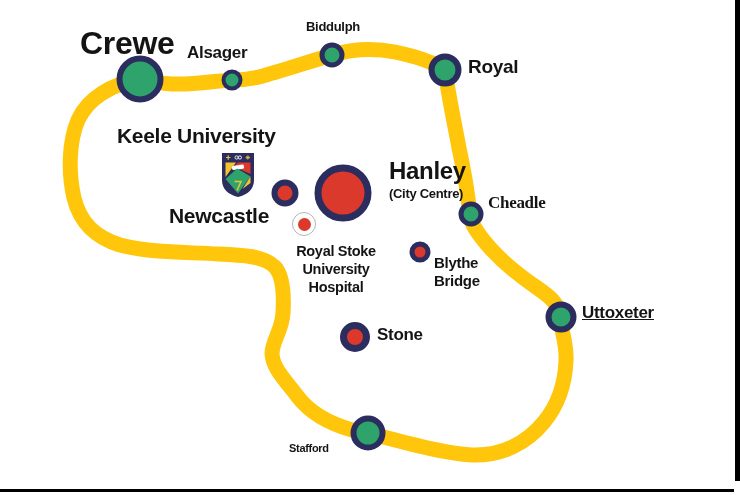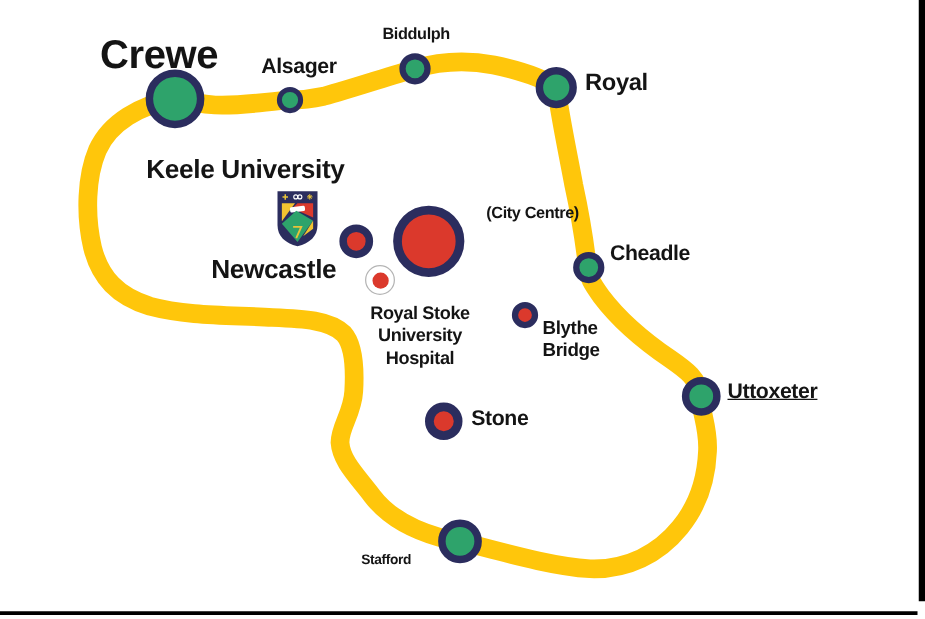--- a/index.html
+++ b/index.html
@@ -81,31 +81,32 @@
     <path d="M26.8,3.3 v4.4 M24.6,5.5 h4.4 M25.3,4 l3,3 M28.3,4 l-3,3" stroke="#E8C33A" stroke-width="0.8"></path>
     <polygon points="4.5,10.5 15,10.5 4.5,25" fill="#F2C431"></polygon>
     <polygon points="17,10.5 29.5,10.5 29.5,22 13,14.5" fill="#DB392C"></polygon>
     <rect x="11" y="13.2" width="12" height="4.2" rx="1.2" fill="#ffffff" transform="rotate(-8 17 15.3)"></rect>
     <polygon points="4.5,27 16,16.5 29.5,24.5 17,41.5" fill="#2EA36B"></polygon>
     <polygon points="29.5,24.5 29.5,31 21.5,37" fill="#F2C431"></polygon>
     <path d="M13.5,29.5 h6.5 l-4,9" fill="none" stroke="#E8C33A" stroke-width="1.5"></path>
   </svg>
 
   <div class="lbl" style="left:80px;top:27px;font-size:32px;">Crewe</div>
-  <div class="lbl" style="left:209px;top:44px;font-size:17px;">Alsager</div>
+  <div class="lbl" style="left:187px;top:44px;font-size:17px;">Alsager</div>
   <div class="lbl" style="left:306px;top:20px;font-size:13px;">Biddulph</div>
   <div class="lbl" style="left:468px;top:57px;font-size:19px;">Royal</div>
   <div class="lbl" style="left:169px;top:205px;font-size:21px;">Newcastle</div>
   <div class="lbl" style="left:117px;top:125px;font-size:21px;">Keele University</div>
 
   <div class="lbl" style="left:389px;top:159px;font-size:24px;">
+    <span>Hanley</span>
     <span class="sub" style="font-size:13px;margin-top:4px;">(City Centre)</span>
   </div>
 
-  <div class="lbl" style="left:488px;top:194px;font-size:17px;">Cheadle</div>
+  <div class="lbl" style="left:488px;top:194px;font-size:17px;font-family:Liberation Serif, serif;">Cheadle</div>
 
   <div class="lbl multiline" style="left:291px;top:242px;width:90px;font-size:14.5px;line-height:1.25;text-align:center;">
     <span>Royal Stoke</span><br>
     <span>University</span><br>
     <span>Hospital</span>
   </div>
 
   <div class="lbl multiline" style="left:434px;top:254px;font-size:15px;line-height:1.22;">
     <span>Blythe</span><br>
     <span>Bridge</span>

